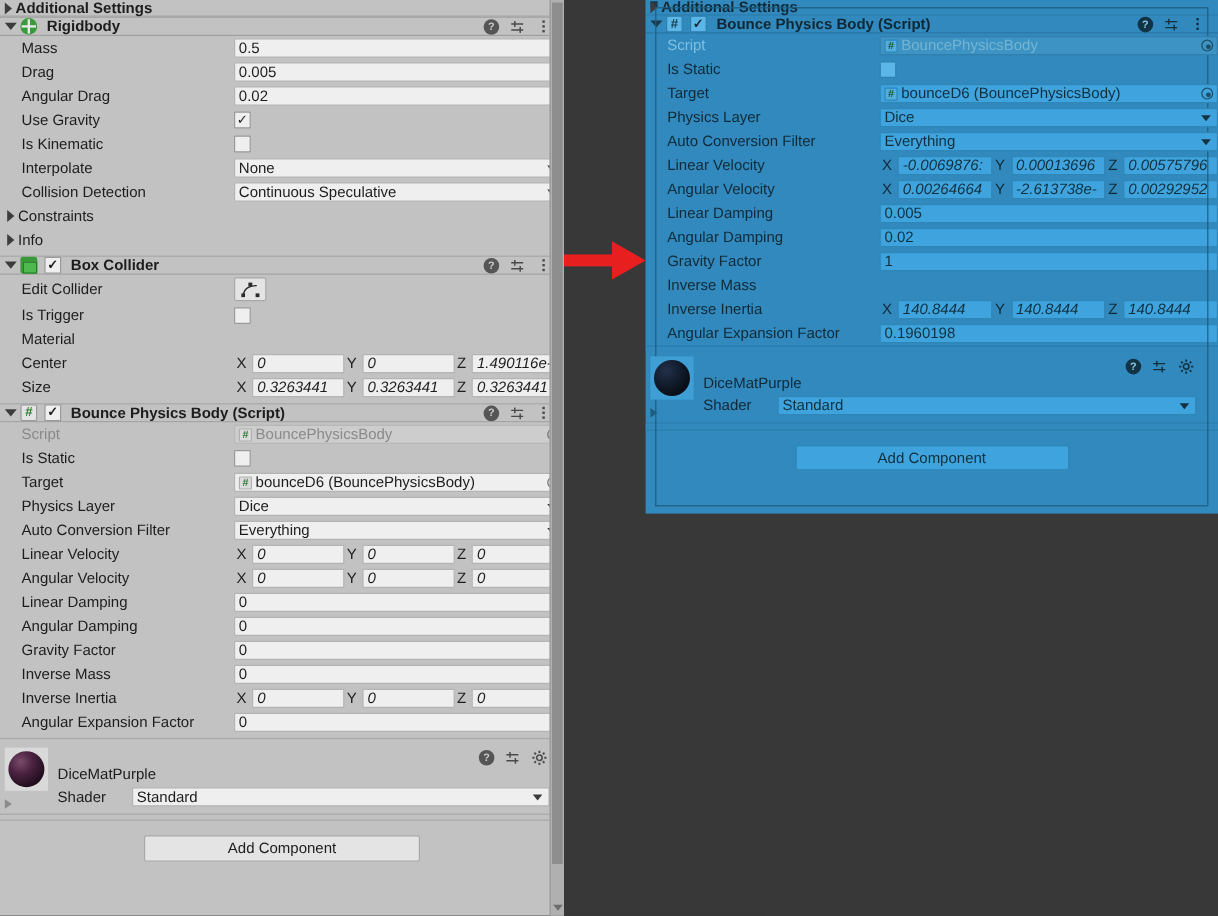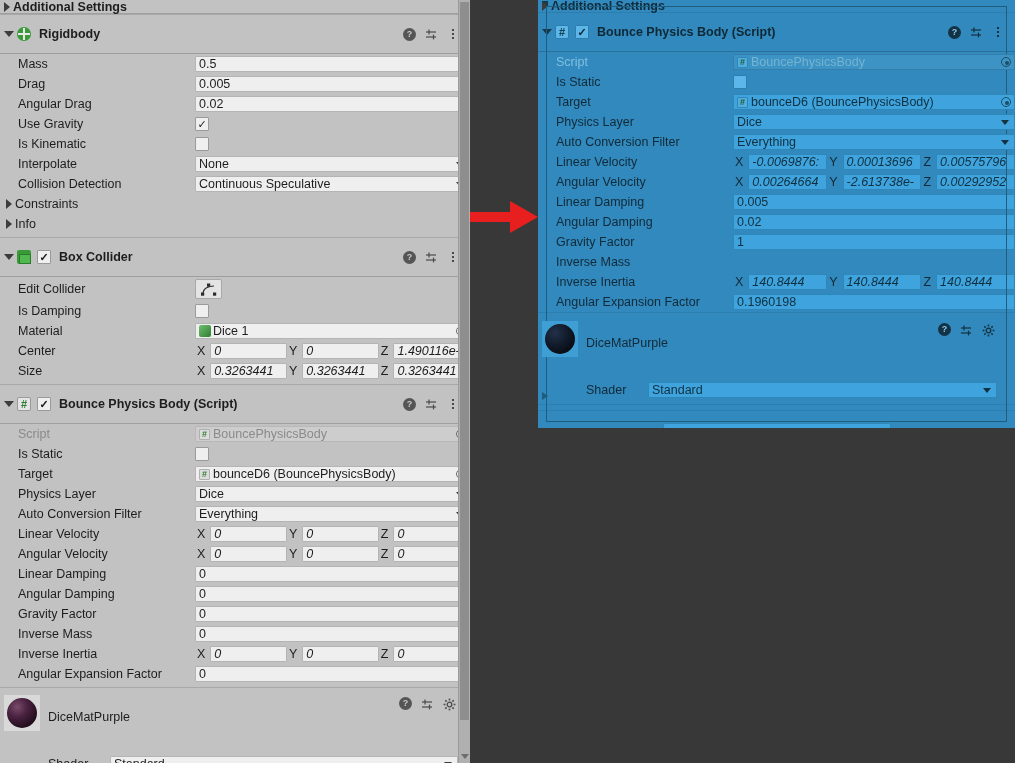--- a/index.html
+++ b/index.html
@@ -9,21 +9,21 @@
     font-family: "Liberation Sans", sans-serif;
     overflow: hidden;
   }
   * { box-sizing: border-box; }
 
   
   .panel { position: absolute; overflow: hidden; }
 
   .comp-header {
     display: flex; align-items: center;
-    height: 40px;
+    height: 16px;
     padding: 0 6px 0 4px;
     font-size: 12.5px; font-weight: bold;
     border-bottom: 1px solid rgba(0,0,0,.18);
   }
   .comp-header .title { margin-left: 8px; flex: 1; }
   .hdr-icons { display: flex; align-items: center; gap: 9px; margin-right: 4px; }
 
   .foldout {
     width: 0; height: 0; margin-right: 3px;
     border-left: 5px solid transparent; border-right: 5px solid transparent;
@@ -192,21 +192,21 @@
   #right .mat-thumb { background: #3f9fd4; }
   .mat-sphere {
     width: 30px; height: 30px; border-radius: 50%;
     background: radial-gradient(circle at 34% 30%, #7a4a6b 0%, #4a2240 35%, #200d1c 75%, #120710 100%);
   }
   #right .mat-sphere {
     background: radial-gradient(circle at 34% 30%, #23304a 0%, #121c2c 40%, #070b12 80%, #04060a 100%);
   }
   .mat-right { flex: 1; min-width: 0; }
   .mat-name { font-size: 12.5px; height: 19px; display: flex; align-items: center; margin-top: 12px; }
-  .mat-shader-row { display: flex; align-items: center; height: 20px; margin-top: 28px; }
+  .mat-shader-row { display: flex; align-items: center; height: 20px; }
   .mat-shader-row .lbl { width: 62px; font-size: 12.5px; }
   .mat-fold {
     position: absolute; left: 4px; bottom: 4px;
     width: 0; height: 0;
     border-top: 4px solid transparent; border-bottom: 4px solid transparent;
     border-left: 6px solid #8c8c8c;
   }
   #right .mat-fold { border-left-color: #1d5d7d; }
 
   
@@ -349,34 +349,27 @@
           <svg class="edit-collider-icon" viewBox="0 0 16 13">
             <path d="M2 11 C2 5, 8 3, 13 3" stroke="#2b2b2b" stroke-width="1.2" fill="none"></path>
             <rect x="0" y="9.5" width="3.2" height="3.2" fill="#2b2b2b"></rect>
             <rect x="6" y="0.5" width="3.2" height="3.2" fill="#2b2b2b"></rect>
             <rect x="12" y="9.5" width="3.2" height="3.2" fill="#2b2b2b"></rect>
           </svg>
         </span>
       </span>
     </div>
     <div class="row">
-      <span class="lbl">Is Damping</span>
+      <span class="lbl">Is Trigger</span>
       <span class="ctrl">
           <span class="checkbox off"></span>
         </span>
     </div>
     <div class="row">
       <span class="lbl">Material</span>
-      <span class="ctrl">
-        <span class="field grow objfield">
-          <span class="mat-mini"></span>
-          <span>Dice 1</span>
-          <span class="picker"></span>
-        </span>
-      </span>
     </div>
     <div class="row">
       <span class="lbl">Center</span>
       <span class="ctrl vec">
         <span class="axis">X</span>
         <span class="field">0</span>
         <span class="axis">Y</span>
         <span class="field">0</span>
         <span class="axis">Z</span>
         <span class="field">1.490116e-</span>

